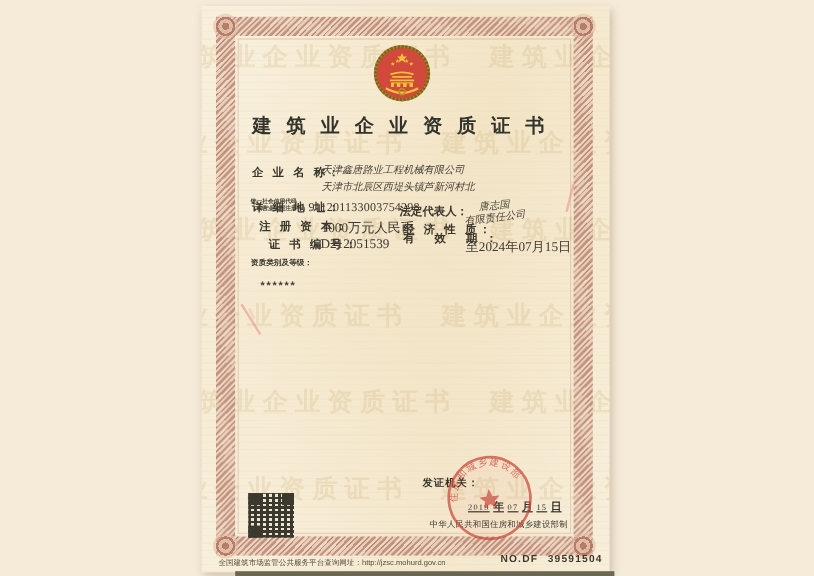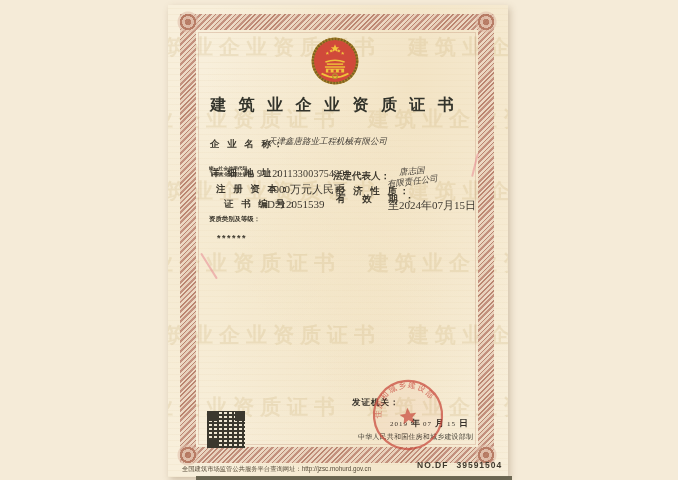--- a/index.html
+++ b/index.html
@@ -47,21 +47,21 @@
   .lbl.sp{letter-spacing:2.5px;}
   .lbl.wide{letter-spacing:7px;}
   .tinylbl{position:absolute;font-size:4.8px;line-height:5.8px;font-weight:bold;color:#3a362c;white-space:nowrap;font-family:"Liberation Serif",serif;}
   .val{position:absolute;white-space:nowrap;color:#3d3830;font-family:"Liberation Serif",serif;}
   .hand{font-style:italic;font-size:8.5px;color:#46413a;}
   .typed{font-size:11px;}
   .code{font-size:10px;letter-spacing:.2px;}
   .qual-label{position:absolute;font-size:6.4px;font-weight:bold;color:#3a362c;font-family:"Liberation Serif",serif;}
   .stars{position:absolute;font-size:9px;font-weight:bold;letter-spacing:1.5px;color:#3c382e;}
   .issue-label{position:absolute;font-size:8.5px;font-weight:bold;color:#35312a;font-family:"Liberation Serif",serif;letter-spacing:1px;}
-  .date-line{position:absolute;color:#35312a;font-family:"Liberation Serif",serif;white-space:nowrap;}
+  .date-line{position:absolute;color:#35312a;font-family:"Liberation Serif",serif;white-space:nowrap;text-decoration:underline;}
   .date-line .num{font-size:7px;letter-spacing:1px;}
   .date-line .cjk{font-size:9px;font-weight:bold;margin:0 3px;}
   .issuer{position:absolute;font-size:7px;letter-spacing:.2px;color:#3e3a30;font-family:"Liberation Serif",serif;white-space:nowrap;}
   .seal{position:absolute;left:203px;top:372px;width:74px;height:76px;transform:rotate(-6deg);}
   .qr{
     position:absolute;left:39px;top:406px;width:38px;height:37px;
     background-color:#efe7d2;
     background-image:
       linear-gradient(#3b382e,#3b382e),linear-gradient(#3b382e,#3b382e),linear-gradient(#3b382e,#3b382e),
       repeating-linear-gradient(0deg,#3b382e 0 2px,transparent 2px 4px),
@@ -119,20 +119,21 @@
       <path d="M22,76 Q50,92 78,76" fill="none" stroke="#f0c23a" stroke-width="4"></path>
       <circle cx="50" cy="82" r="5" fill="none" stroke="#b8932c" stroke-width="2.5"></circle>
     </svg>
 
     <div class="title">建 筑 业 企 业 资 质 证 书</div>
 
     <div class="lbl sp" style="left:42px;top:133px">企 业 名 称：</div>
     <div class="val hand" style="left:100px;top:131px">天津鑫唐路业工程机械有限公司</div>
 
     <div class="lbl sp" style="left:42px;top:162px">详 细 地 址：</div>
+    <div class="val hand" style="left:100px;top:145px">天津市北辰区西堤头镇芦新河村北</div>
 
     <div class="tinylbl" style="left:41px;top:161px">
       <div>统一社会信用代码</div>
       <div>（或营业执照注册号）：</div>
     </div>
     <div class="val code" style="left:89px;top:163px">911201133003754298</div>
     <div class="lbl" style="left:165px;top:165px">法定代表人：</div>
     <div class="val hand" style="left:231px;top:161px;transform:rotate(-5deg)">唐志国</div>
 
     <div class="lbl sp" style="left:48px;top:178px">注 册 资 本：</div>

